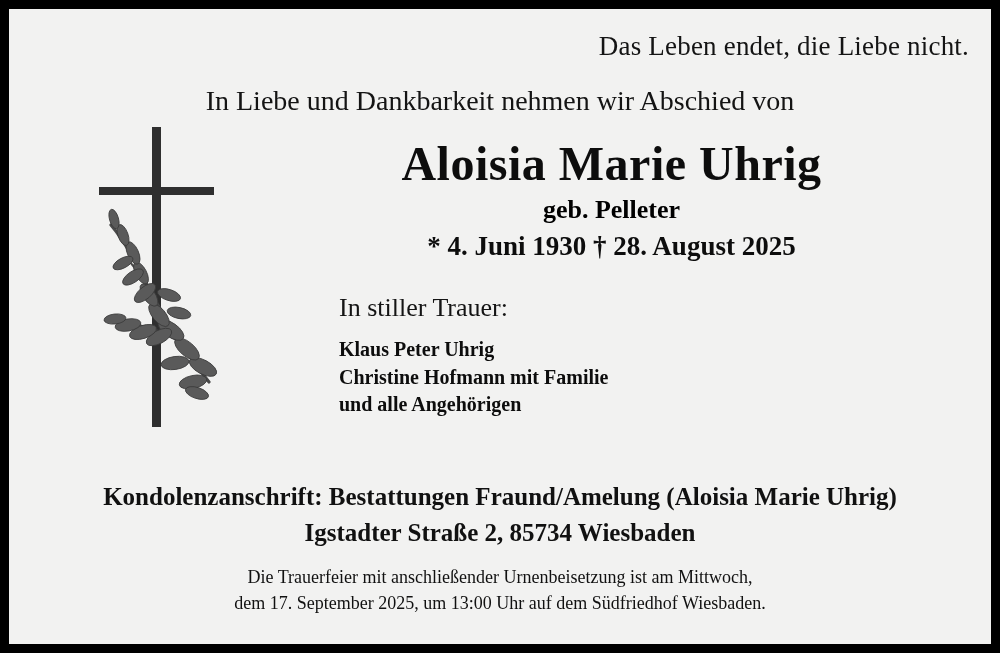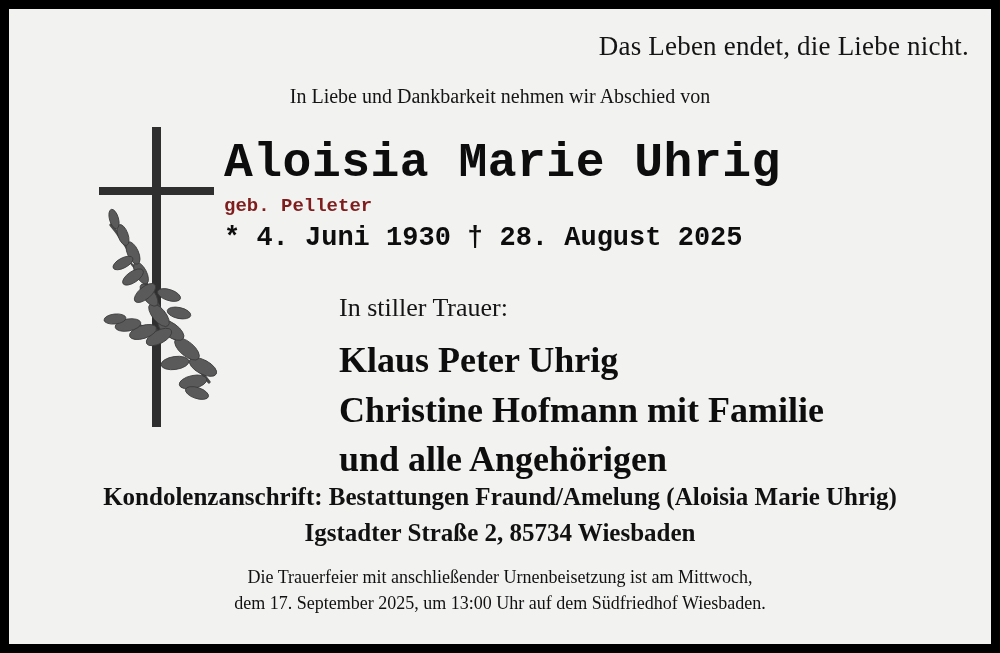--- a/index.html
+++ b/index.html
@@ -43,43 +43,43 @@
     font-size: 27px;
     letter-spacing: 0.2px;
     color: #141414;
   }
 
   .intro {
     position: absolute;
     top: 76px;
     left: 0;
     width: 100%;
-    font-size: 20px;
+    font-size: 28px;
     color: #141414;
   }
 
   .name-block {
     position: absolute;
     top: 128px;
     left: 215px;
     width: 775px;
-    font-family: Liberation Mono, monospace;
+    text-align: center;
   }
   .name {
     font-size: 48px;
     font-weight: bold;
     letter-spacing: 0.5px;
     color: #0d0d0d;
     line-height: 1.12;
   }
   .maiden {
     margin-top: 4px;
-    font-size: 19px;
-    font-weight: bold;
-    color: #7f1d1d;
+    font-size: 26px;
+    font-weight: bold;
+    color: #000000;
   }
   .dates {
     margin-top: 6px;
     font-size: 27px;
     font-weight: bold;
     color: #0d0d0d;
   }
 
   .mourners {
     position: absolute;
@@ -87,21 +87,21 @@
     left: 330px;
     width: 660px;
     text-align: left;
   }
   .mourners-head {
     font-size: 26px;
     color: #141414;
     margin-bottom: 13px;
   }
   .mourner {
-    font-size: 36px;
+    font-size: 20px;
     font-weight: bold;
     color: #0d0d0d;
     line-height: 1.38;
   }
 
   .condolence {
     position: absolute;
     top: 470px;
     left: 0;
     width: 100%;

